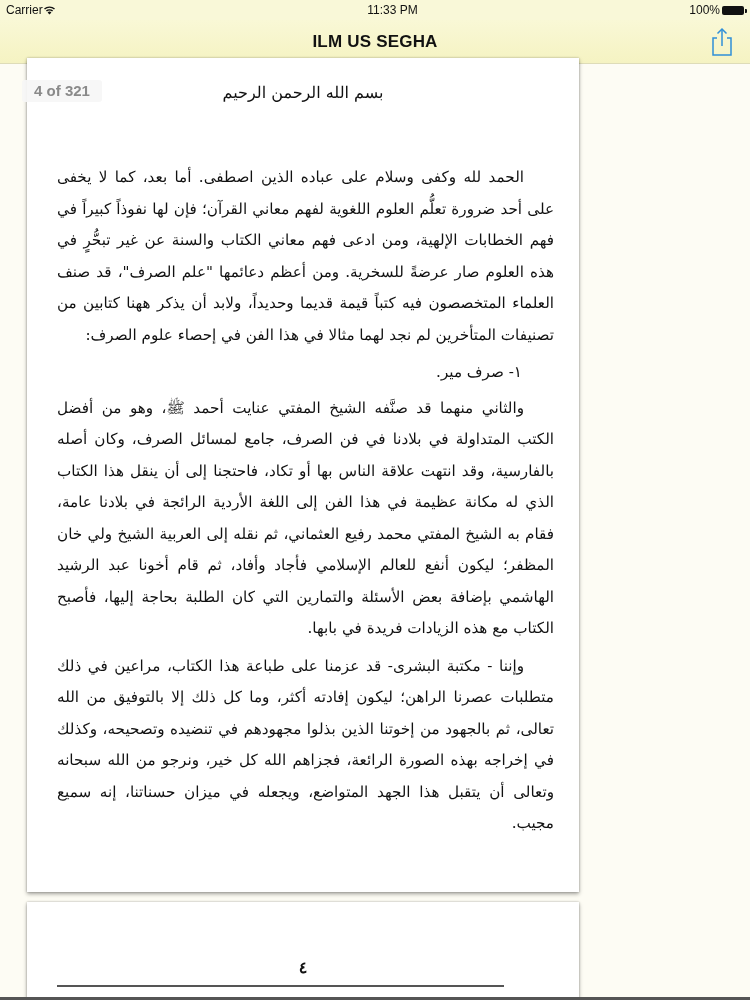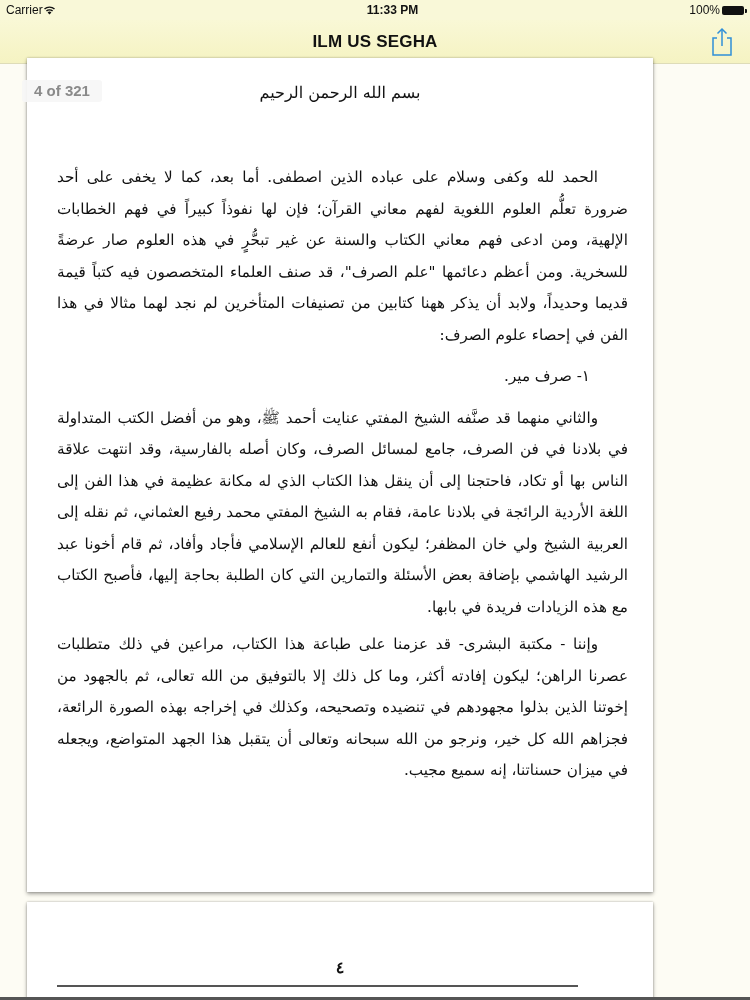--- a/index.html
+++ b/index.html
@@ -7,33 +7,33 @@
     width: 750px; height: 1000px; overflow: hidden; position: relative;
     background: #fdfcf4;
     font-family: "Liberation Sans", sans-serif;
   }
   .status-bar {
     position: absolute; left: 0; top: 0; width: 750px; height: 20px;
     background: #f9f8d8;
     font-size: 12px; color: #111;
   }
   .status-bar .left { position: absolute; left: 6px; top: 3px; display: flex; align-items: center; gap: 0; }
-  .status-bar .center { position: absolute; left: 0; right: 13px; top: 3px; text-align: center; font-weight: bold; margin-left: 48px; }
+  .status-bar .center { position: absolute; left: 0; right: 13px; top: 3px; text-align: center; font-weight: normal; margin-left: 48px; }
   .status-bar .right { position: absolute; right: 6px; top: 3px; display: flex; align-items: center; gap: 2px; }
   .battery { width: 22px; height: 9px; background: #111; border-radius: 2px; position: relative; }
   .battery::after { content: ""; position: absolute; right: -3px; top: 3px; width: 2px; height: 4px; background: #111; border-radius: 0 1px 1px 0; }
   .nav-bar {
     position: absolute; left: 0; top: 20px; width: 750px; height: 43px;
     background: linear-gradient(#f9f8d6, #f5f3c2);
     border-bottom: 1px solid #dedcb8;
   }
   .nav-title { position: absolute; left: 0; right: 0; top: 12px; text-align: center; font-size: 17px; font-weight: bold; color: #111; letter-spacing: 0.2px; }
   .share-btn { position: absolute; right: 14px; top: 7px; width: 28px; height: 30px; cursor: pointer; }
   .page {
-    position: absolute; left: 27px; width: 626px; background: #fff;
+    position: absolute; left: 27px; width: 552px; background: #fff;
     box-shadow: 0 2px 4px rgba(0,0,0,0.35), 0 0 2px rgba(0,0,0,0.25);
   }
   .page-1 { top: 58px; height: 834px; }
   .page-2 { top: 902px; height: 120px; }
   .page-indicator {
     position: absolute; left: 22px; top: 80px; width: 80px; height: 22px;
     background: rgba(246,246,246,0.92); border-radius: 3px;
     color: #8a8a8a; font-size: 15px; line-height: 22px; text-align: center; font-weight: bold;
   }
   .arabic {
@@ -41,21 +41,21 @@
     direction: rtl; color: #111;
   }
   .basmala { position: absolute; left: 0; right: 0; top: 25px; text-align: center; font-size: 16px; }
   .heading { position: absolute; left: 0; right: 0; top: 62px; text-align: center; font-size: 21px; font-weight: bold; }
   .body-text {
     position: absolute; left: 30px; right: 25px; top: 104px;
     font-size: 15.2px; line-height: 31.5px; text-align: justify; text-align-last: right;
   }
   .body-text p { margin: 0 0 6px 0; }
   .body-text p.para { text-indent: 30px; }
-  .body-text p.list-item { margin: 10px; padding-right: 28px; }
+  .body-text p.list-item { margin: 4px; padding-right: 28px; }
   .page-number { position: absolute; left: 0; right: 0; top: 56px; text-align: center; font-size: 16px; font-weight: bold; }
   .footer-line { position: absolute; left: 30px; right: 75px; top: 83px; height: 2px; background: #555; }
   .bottom-strip { position: absolute; left: 0; bottom: 0; width: 750px; height: 3px; background: #555; }
 </style>
 </head>
 <body>
 
 <div class="status-bar">
   <div class="left">
     <span>Carrier</span>

